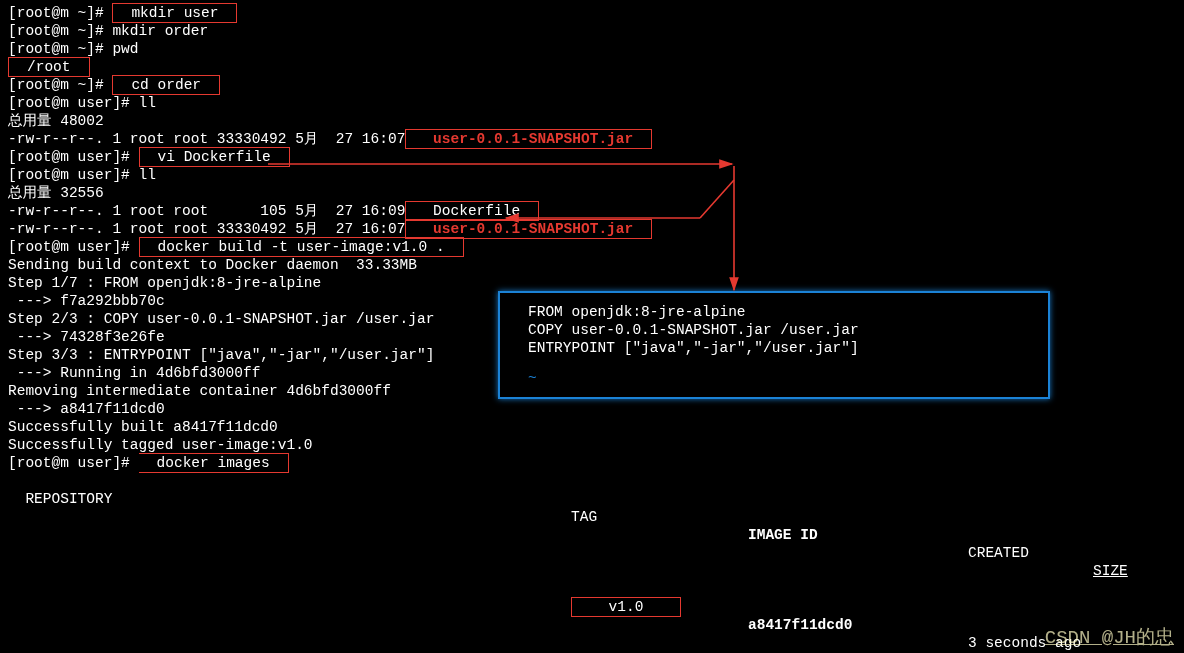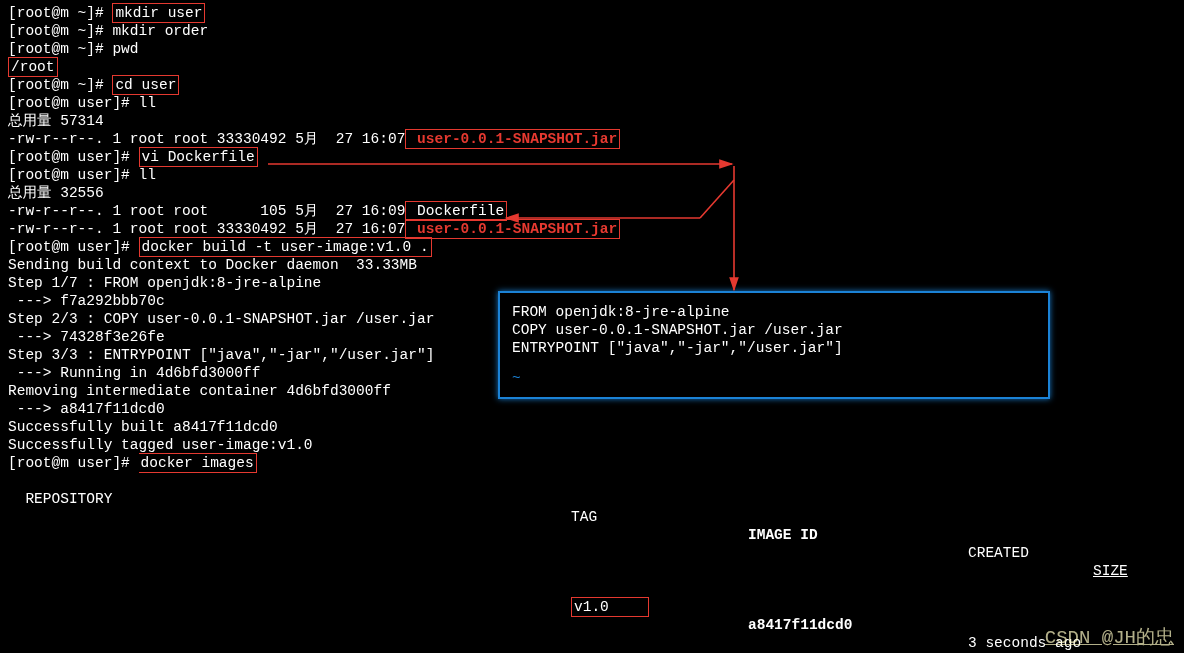--- a/index.html
+++ b/index.html
@@ -10,63 +10,63 @@
     font-family: "Consolas", "Courier New", monospace;
     font-size: 14.5px;
     line-height: 18px;
     width: 1184px;
     height: 653px;
     box-sizing: border-box;
     position: relative;
     overflow: hidden;
   }
   .line { white-space: pre; }
-  .red-box { border: 1.5px solid #e53930; padding: 0 2px; margin: -1px 0; display: inline-block; }
+  .red-box { border: 1.5px solid #e53930; padding: 0 18px; margin: -1px 0; display: inline-block; }
   .red-text { color: #e53930; font-weight: bold; }
   .editor {
     position: absolute;
     left: 498px;
     top: 291px;
     width: 552px;
     height: 108px;
     background: #000;
     border: 2px solid #1b82d6;
     box-shadow: 0 0 6px rgba(27,130,214,0.9);
-    padding: 10px 12px;
+    padding: 10px 28px;
     box-sizing: border-box;
     color: #fff;
   }
   .tilde { color: #1b82d6; }
   .watermark {
     position: absolute;
     right: 10px;
     bottom: 6px;
     color: #fef9c3;
     font-size: 19px;
     opacity: 0.7;
     text-decoration: underline;
   }
   .tbl { position: relative; }
-  .col-tag  { position: absolute; left: 563px; }
+  .col-tag  { position: absolute; left: 563px; text-align: center; }
   .col-id   { position: absolute; left: 740px; font-weight: bold; }
   .col-crt  { position: absolute; left: 960px; }
   .col-size { position: absolute; left: 1085px; text-decoration: underline; }
 
   svg.arrows { position:absolute; left:0; top:0; pointer-events:none; }
 </style>
 </head>
 <body>
 
 <div class="line"><span>[root@m ~]# </span><span class="red-box"><span>mkdir user</span></span></div>
 <div class="line"><span>[root@m ~]# </span><span>mkdir order</span></div>
 <div class="line"><span>[root@m ~]# </span><span>pwd</span></div>
 <div class="line"><span class="red-box"><span>/root</span></span></div>
-<div class="line"><span>[root@m ~]# </span><span class="red-box"><span>cd user</span></span></div>
+<div class="line"><span>[root@m ~]# </span><span class="red-box"><span>cd order</span></span></div>
 <div class="line"><span>[root@m user]# </span><span>ll</span></div>
-<div class="line">总用量 57314</div>
+<div class="line">总用量 48002</div>
 <div class="line"><span>-rw-r--r--. 1 root root 33330492 5月  27 16:07</span><span class="red-box red-text"><span> user-0.0.1-SNAPSHOT.jar</span></span></div>
 <div class="line"><span>[root@m user]# </span><span class="red-box"><span>vi Dockerfile</span></span></div>
 <div class="line"><span>[root@m user]# </span><span>ll</span></div>
 <div class="line">总用量 32556</div>
 <div class="line"><span>-rw-r--r--. 1 root root      105 5月  27 16:09</span><span class="red-box"><span> Dockerfile</span></span></div>
 <div class="line"><span>-rw-r--r--. 1 root root 33330492 5月  27 16:07</span><span class="red-box red-text"><span> user-0.0.1-SNAPSHOT.jar</span></span></div>
 <div class="line"><span>[root@m user]# </span><span class="red-box"><span>docker build -t user-image:v1.0 .</span></span></div>
 <div class="line">Sending build context to Docker daemon  33.33MB</div>
 <div class="line">Step 1/7 : FROM openjdk:8-jre-alpine</div>
 <div class="line"> ---&gt; f7a292bbb70c</div>

